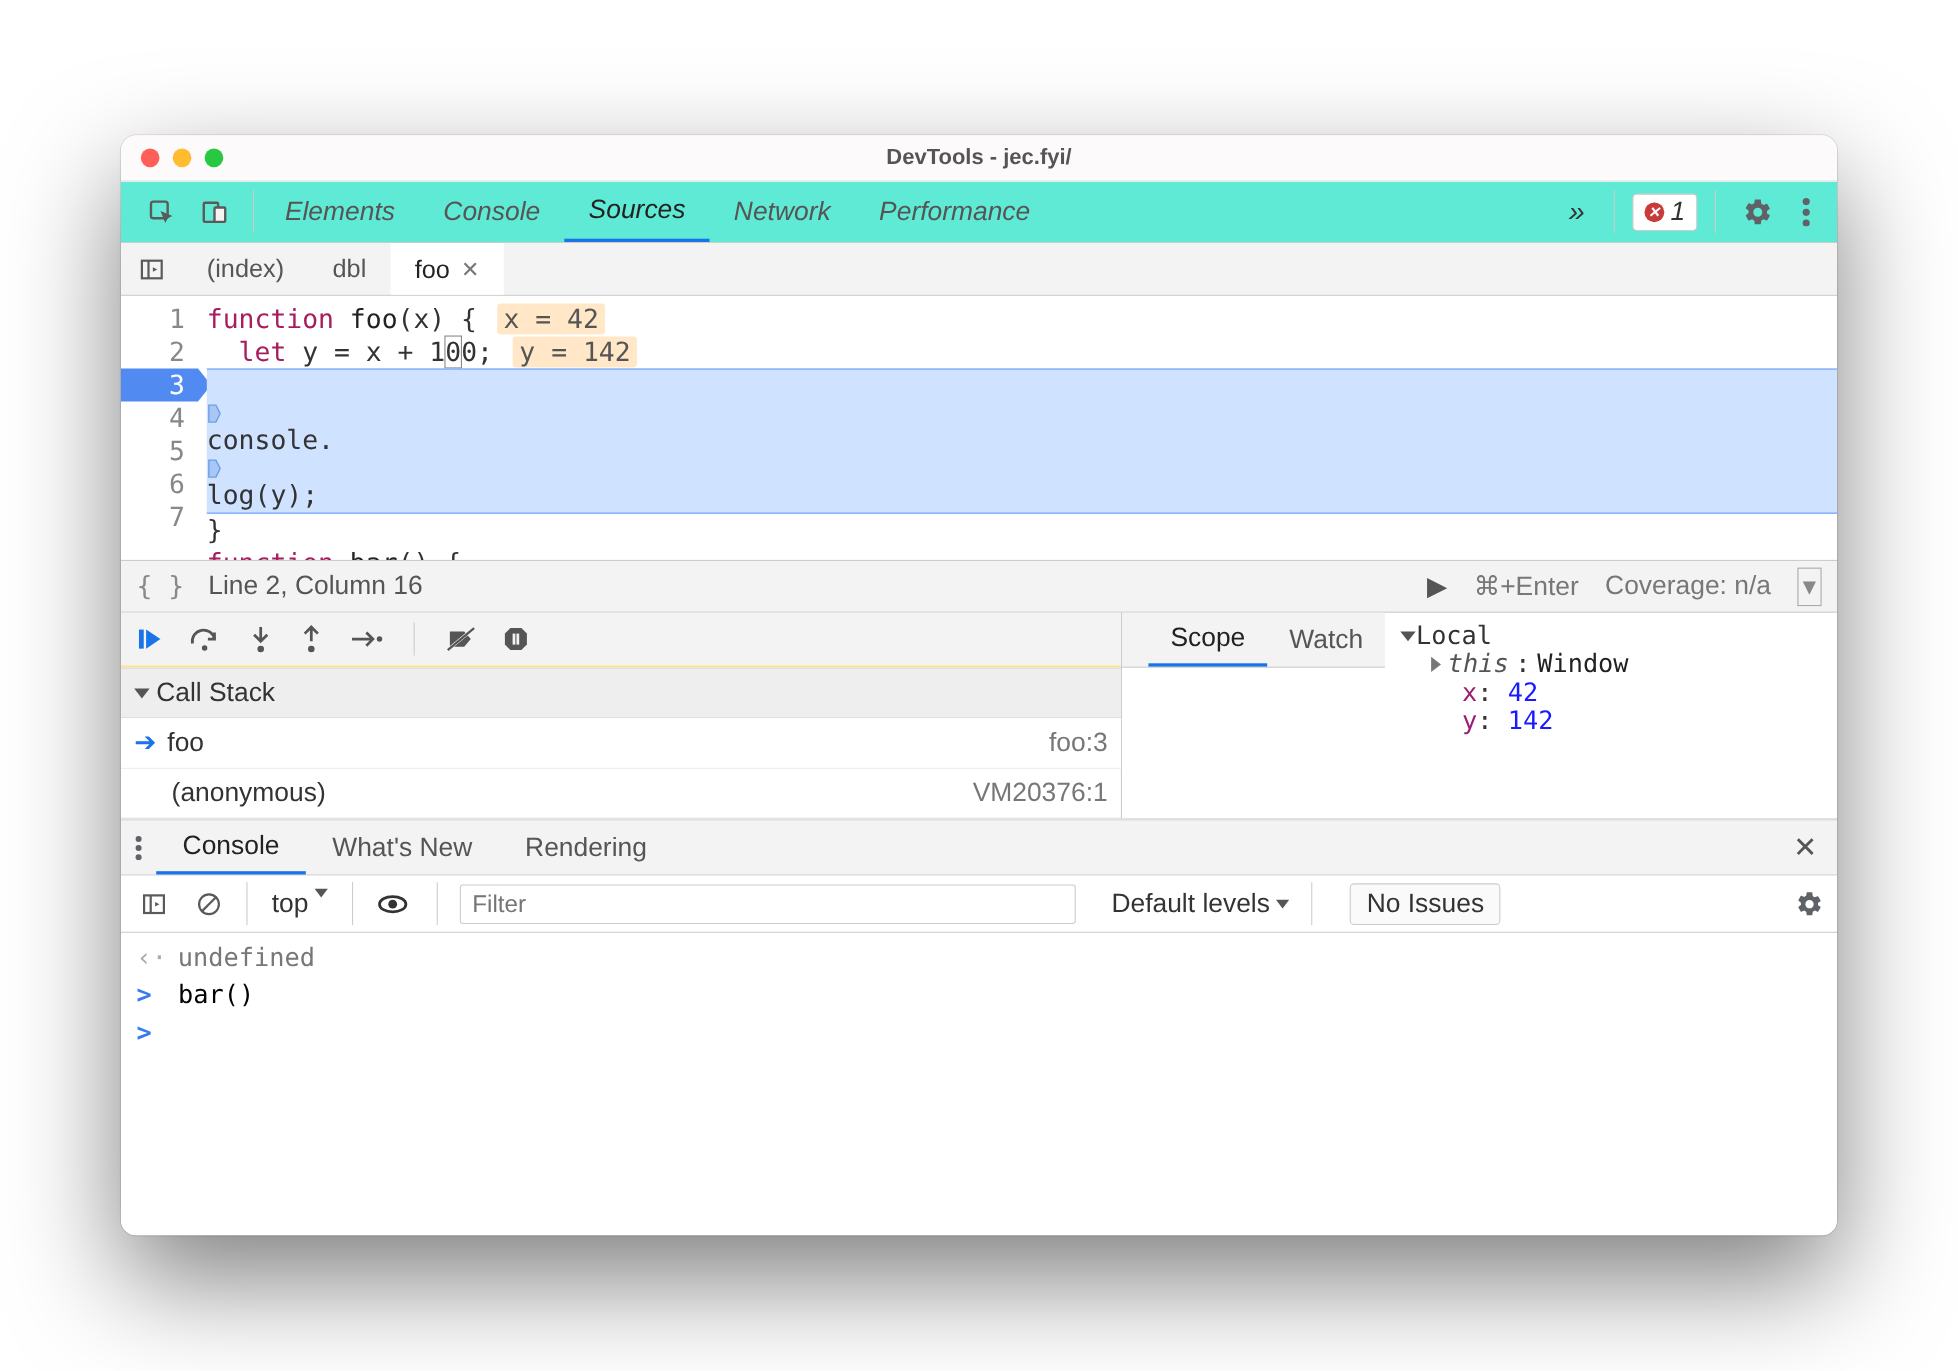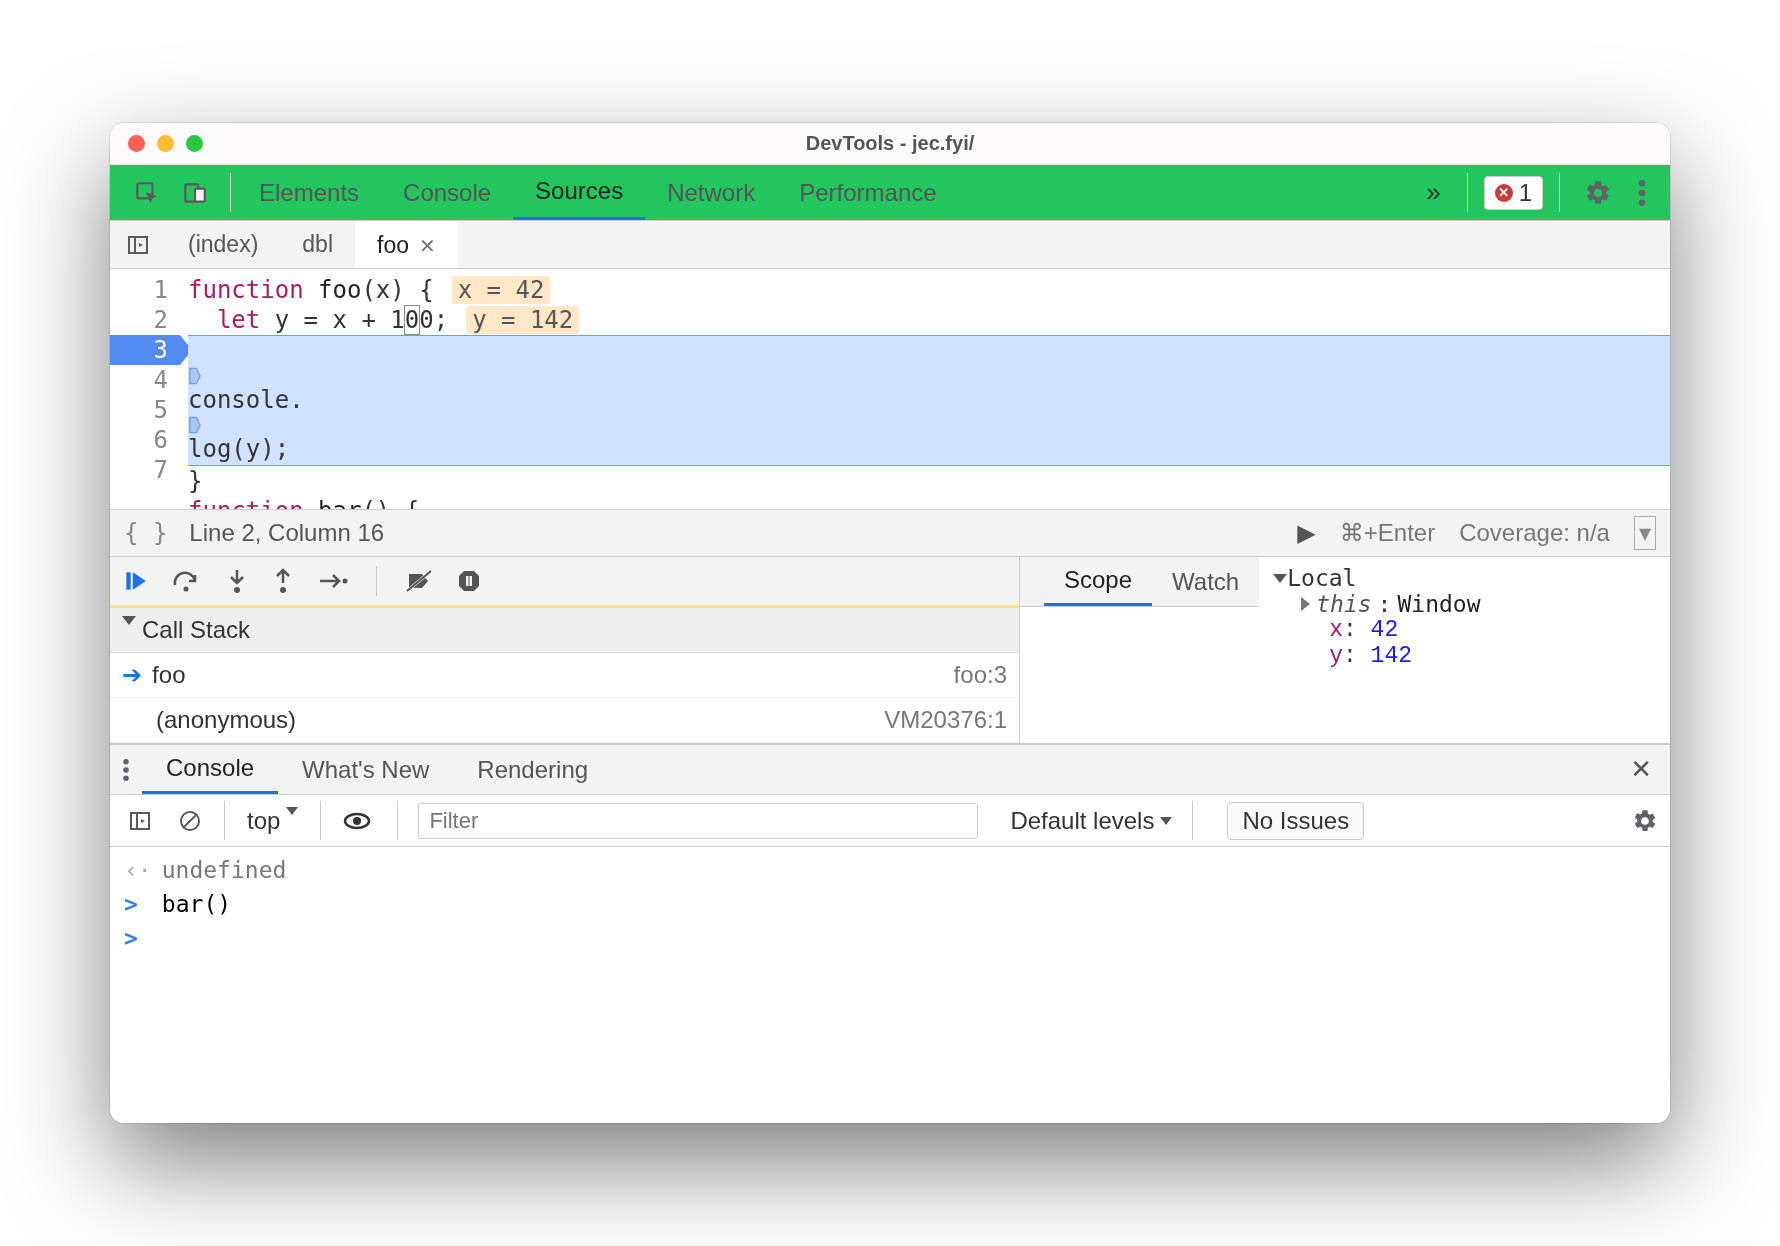--- a/index.html
+++ b/index.html
@@ -22,21 +22,21 @@
   
   .titlebar { height: 42px; background: #fdfafb; display: flex; align-items: center; position: relative; border-bottom: 1px solid #e6e1e3; }
   .traffic { display: flex; gap: 12px; padding-left: 18px; }
   .dot { width: 17px; height: 17px; border-radius: 50%; }
   .dot.red { background: #ff5f57; }
   .dot.yellow { background: #febc2e; }
   .dot.green { background: #28c840; }
   .title { position: absolute; left: 0; right: 0; text-align: center; font-size: 20px; color: #555; pointer-events: none; font-weight: 600;}
 
   
-  .tabs-row { height: 56px; border-bottom: 1px solid #ccc; display: flex; align-items: stretch; padding: 0 8px; background: #22c55e; }
+  .tabs-row { height: 56px; border-bottom: 1px solid #ccc; display: flex; align-items: stretch; padding: 0 8px; background: #5eead4; font-style: italic; }
   .tabs-left { display: flex; align-items: center; gap: 10px; padding: 0 10px; }
   .icon-btn { color: #5a5a5a; display: inline-flex; align-items: center; justify-content: center; padding: 4px 6px; cursor: pointer; }
   .vdiv { width: 1px; background: #ccc; align-self: stretch; margin: 8px 6px; }
   .main-tabs { display: flex; align-items: stretch; }
   .main-tab { padding: 0 22px; display: flex; align-items: center; color: #555; cursor: pointer; font-size: 24px; }
   .main-tab.active { color: #222; border-bottom: 3px solid #1a73e8; }
   .tabs-right { margin-left: auto; display: flex; align-items: center; gap: 10px; padding-right: 8px; }
   .chevrons { color: #333; font-size: 26px; padding: 0 10px; cursor: pointer; }
   .err-badge { border: 1px solid #ccc; border-radius: 4px; padding: 2px 10px; display: inline-flex; align-items: center; gap: 6px; cursor: pointer; background:#fff; }
   .err-badge .circ { width: 18px; height: 18px; border-radius: 50%; background: #c83b3b; color:#fff; font-size: 13px; display:inline-flex; align-items:center; justify-content:center; font-weight:bold;}
@@ -72,37 +72,37 @@
   .status-right .play { color:#555; }
   .dropdown-icon { border:1px solid #aaa; padding:2px 4px; color:#888;}
 
   
   .dbg-row { display:flex; border-bottom:1px solid #ccc; }
   .dbg-left { width: 910px; display:flex; flex-direction:column; border-right:1px solid #ccc;}
   .dbg-toolbar { height: 50px; background:#f3f3f3; border-bottom:2px solid #ffe58a; display:flex; align-items:center; padding: 0 12px; gap: 24px;}
   .dbg-toolbar .ico { color:#4285f4; cursor:pointer;}
   .dbg-toolbar .ico.grey { color:#555;}
   .dbg-toolbar .vdiv2 { width:1px; background:#ccc; height:30px; margin: 0 4px;}
-  .callstack-hdr { background:#eee; border-top:1px solid #ddd; border-bottom:1px solid #ddd; padding: 8px 12px; color:#333; display:flex; align-items:flex-start; gap:6px;}
+  .callstack-hdr { background:#eee; border-top:1px solid #ddd; border-bottom:1px solid #ddd; padding: 8px 12px; color:#333; display:flex; align-items:center; gap:6px;}
   .tri-down { display:inline-block; width:0; height:0; border-left:7px solid transparent; border-right:7px solid transparent; border-top:9px solid #555;}
   .tri-right { display:inline-block; width:0; height:0; border-top:7px solid transparent; border-bottom:7px solid transparent; border-left:9px solid #777;}
   .cs-row { display:flex; align-items:center; padding: 8px 12px; border-bottom:1px solid #eee; }
   .cs-row .arrow { color:#1a73e8; margin-right: 10px;}
   .cs-row .loc { margin-left:auto; color:#777;}
   .cs-row.sel { background:#fff; }
   .cs-row:not(.sel) .name { padding-left: 34px; }
 
   .dbg-right { flex:1; display:flex; flex-direction:row; }
   .scope-tabs { height:50px; background:#f3f3f3; display:flex; align-items:stretch; padding-left: 24px; border-bottom:1px solid #ccc;}
   .scope-tab { padding: 0 20px; display:flex; align-items:center; color:#555; cursor:pointer;}
   .scope-tab.active { color:#222; border-bottom:3px solid #1a73e8;}
   .scope-body { padding: 8px 14px; font-family: Menlo, monospace; font-size: 23px; color:#333; }
   .scope-body .lvl0 { display:flex; align-items:center; gap:0; }
   .scope-body .lvl1 { padding-left: 28px; display:flex; align-items:center; gap:6px;}
-  .scope-body .lvl2 { padding-left: 56px; font-family: Liberation Mono, monospace; }
+  .scope-body .lvl2 { padding-left: 56px; }
   .prop { color:#9b1d73;} .propi { color:#555; font-style: italic;} .val-num { color:#1a1aff;} .val-obj { color:#222;}
 
   
   .drawer { border-top: 1px solid #ccc; display:flex; flex-direction:column; flex:1; background:#fff;}
   .drawer-tabs-row { height:50px; display:flex; align-items:stretch; background:#f3f3f3; border-bottom:1px solid #ccc;}
   .drawer-kebab { display:flex; align-items:center; padding: 0 12px; color:#5f6368; cursor:pointer;}
   .drawer-tabs { display:flex;}
   .drawer-tab { padding: 0 24px; display:flex; align-items:center; color:#555; cursor:pointer;}
   .drawer-tab.active { color:#222; border-bottom:3px solid #1a73e8;}
   .drawer-close { margin-left:auto; padding: 0 18px; color:#555; cursor:pointer; display:flex; align-items:center; font-size:26px;}

